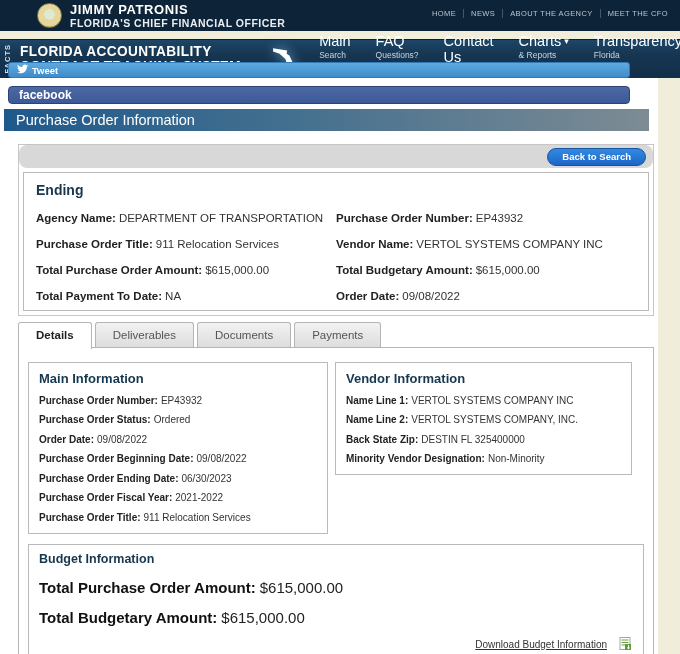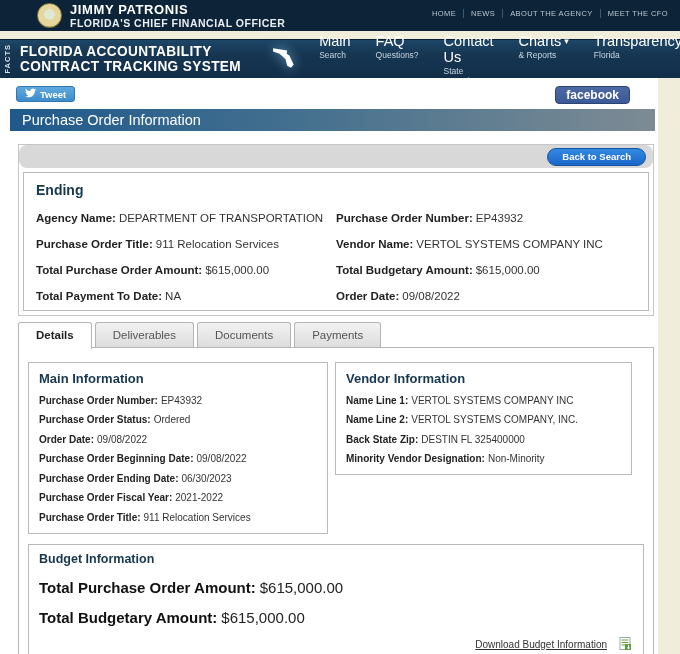--- a/index.html
+++ b/index.html
@@ -27,25 +27,25 @@
   .facts-nav { display:flex; gap:25px; margin-left:2px; }
   .nav-item { cursor:pointer; }
   .nav-top { display:flex; align-items:center; }
   .nav-label { font-size:14.5px; color:#ffffff; }
   .nav-arrow { font-size:9px; color:#fff; margin-left:3px; }
   .nav-sub { font-size:8.5px; color:#c8d5e0; margin-top:1px; }
 
   
   .content { width:658px; background:#ffffff; height:576px; position:relative; }
 
-  .social-row { display:flex; justify-content:space-between; gap:8px; padding:8px 28px 0 16px; height:26px; }
+  .social-row { display:flex; justify-content:flex-end; gap:8px; padding:8px 28px 0 8px; height:26px;flex-direction:column; }
   .tweet-btn { display:flex; align-items:center; gap:4px; background:linear-gradient(#5fa9de,#3d8ccc); border:1px solid #3079b5; border-radius:3px; color:#fff; font-size:9.5px; font-weight:bold; padding:1px 8px; height:16px; cursor:pointer; }
   .fb-btn { background:linear-gradient(#4e69a2,#3b5998); border:1px solid #2d4373; border-radius:4px; color:#fff; font-size:12px; font-weight:bold; padding:0 10px; height:18px; line-height:16px; cursor:pointer; }
 
-  .title-bar { margin:5px 3px 0 10px; width:645px; height:22px; background:linear-gradient(to right,#1f598b 0%, #44708f 45%, #7d8b94 100%); color:#fff; font-size:14.5px; padding:3px 0 0 12px; }
+  .title-bar { margin:5px 3px 0 4px; width:645px; height:22px; background:linear-gradient(to right,#1f598b 0%, #44708f 45%, #7d8b94 100%); color:#fff; font-size:14.5px; padding:3px 0 0 12px; }
 
   .wrapper1 { margin:13px 0 0 18px; width:636px; border:1px solid #c6c6c6; background:#fff; }
   .gray-strip { height:23px; background:#d8d8d8; display:flex; justify-content:flex-end; align-items:center; padding-right:7px;border-radius:8px; }
   .back-btn { background:linear-gradient(#338ae2,#1a66c8); border:1px solid #14549f; border-radius:9px; color:#fff; font-size:9.5px; font-weight:bold; padding:2px 14px 3px; cursor:pointer; }
   .summary-box { margin:4px; border:1px solid #bbbbbb; padding:9px 12px 8px; }
   .summary-title { font-size:14px; font-weight:bold; color:#17374f; }
   .summary-cols { display:flex; }
   .summary-col { width:50%; }
   .sfield { font-size:11.5px; color:#333; margin-top:14px; white-space:nowrap; }
   .sfield b { color:#222; margin-right:3px; }

